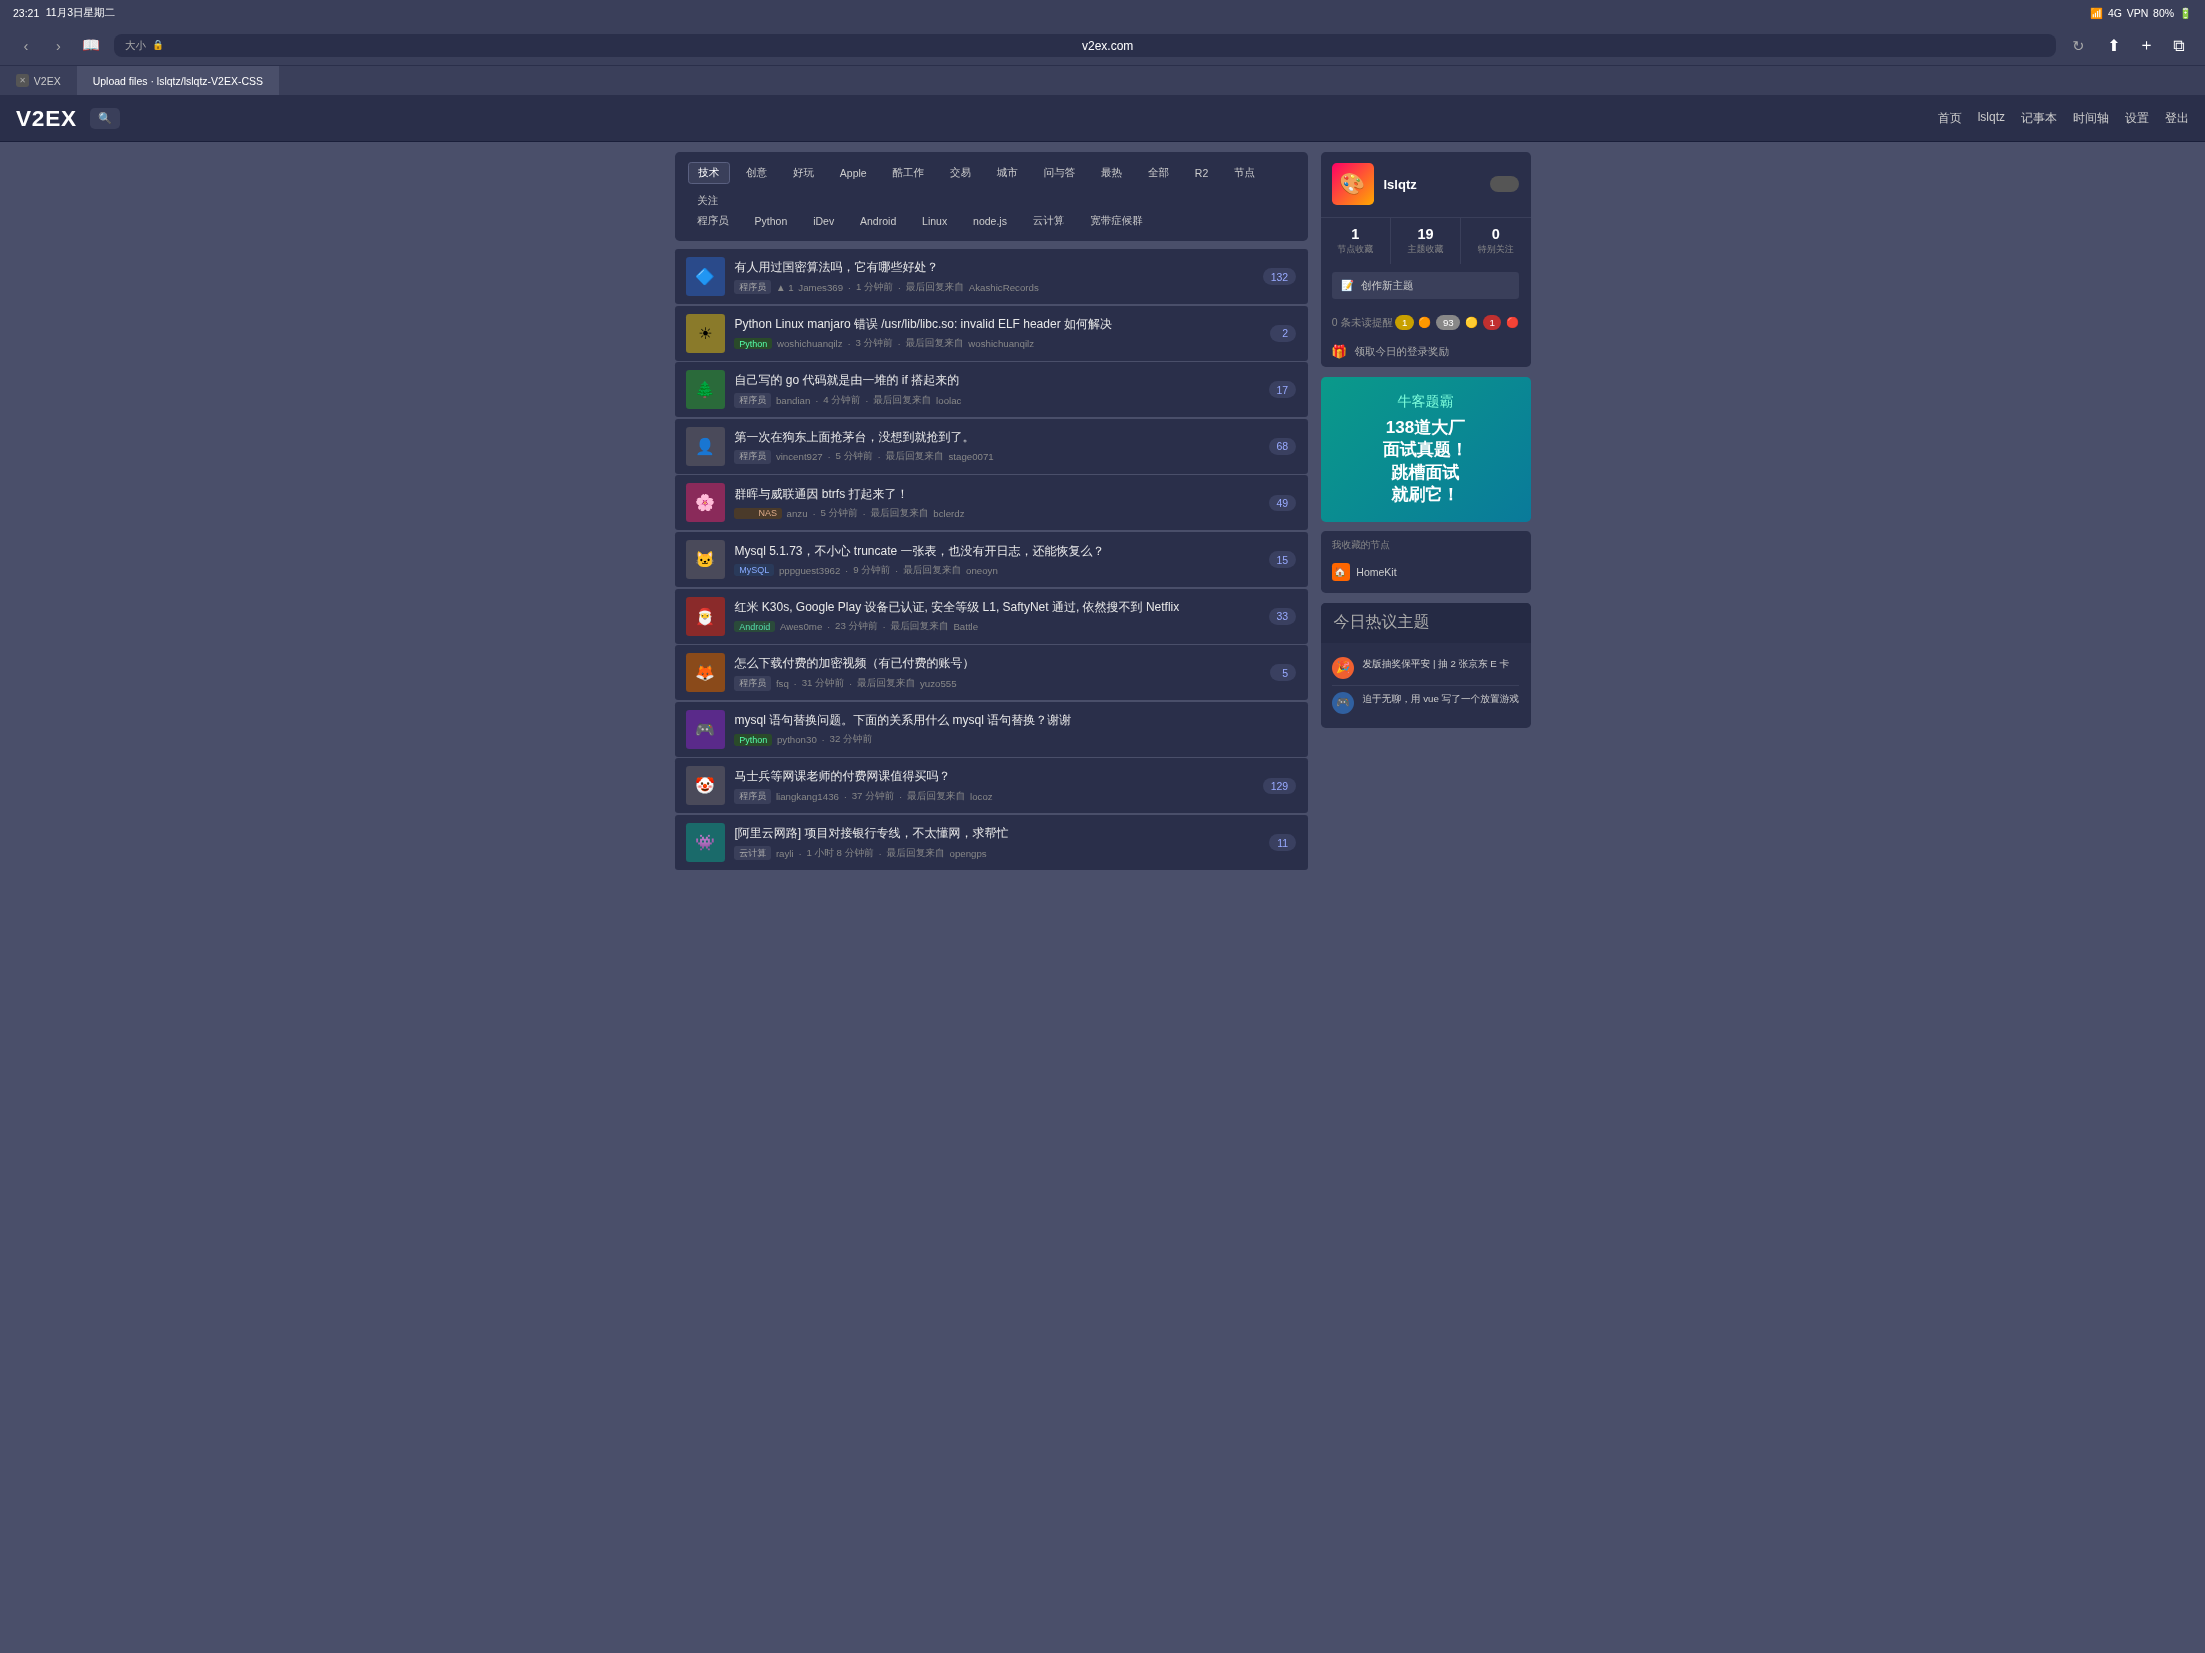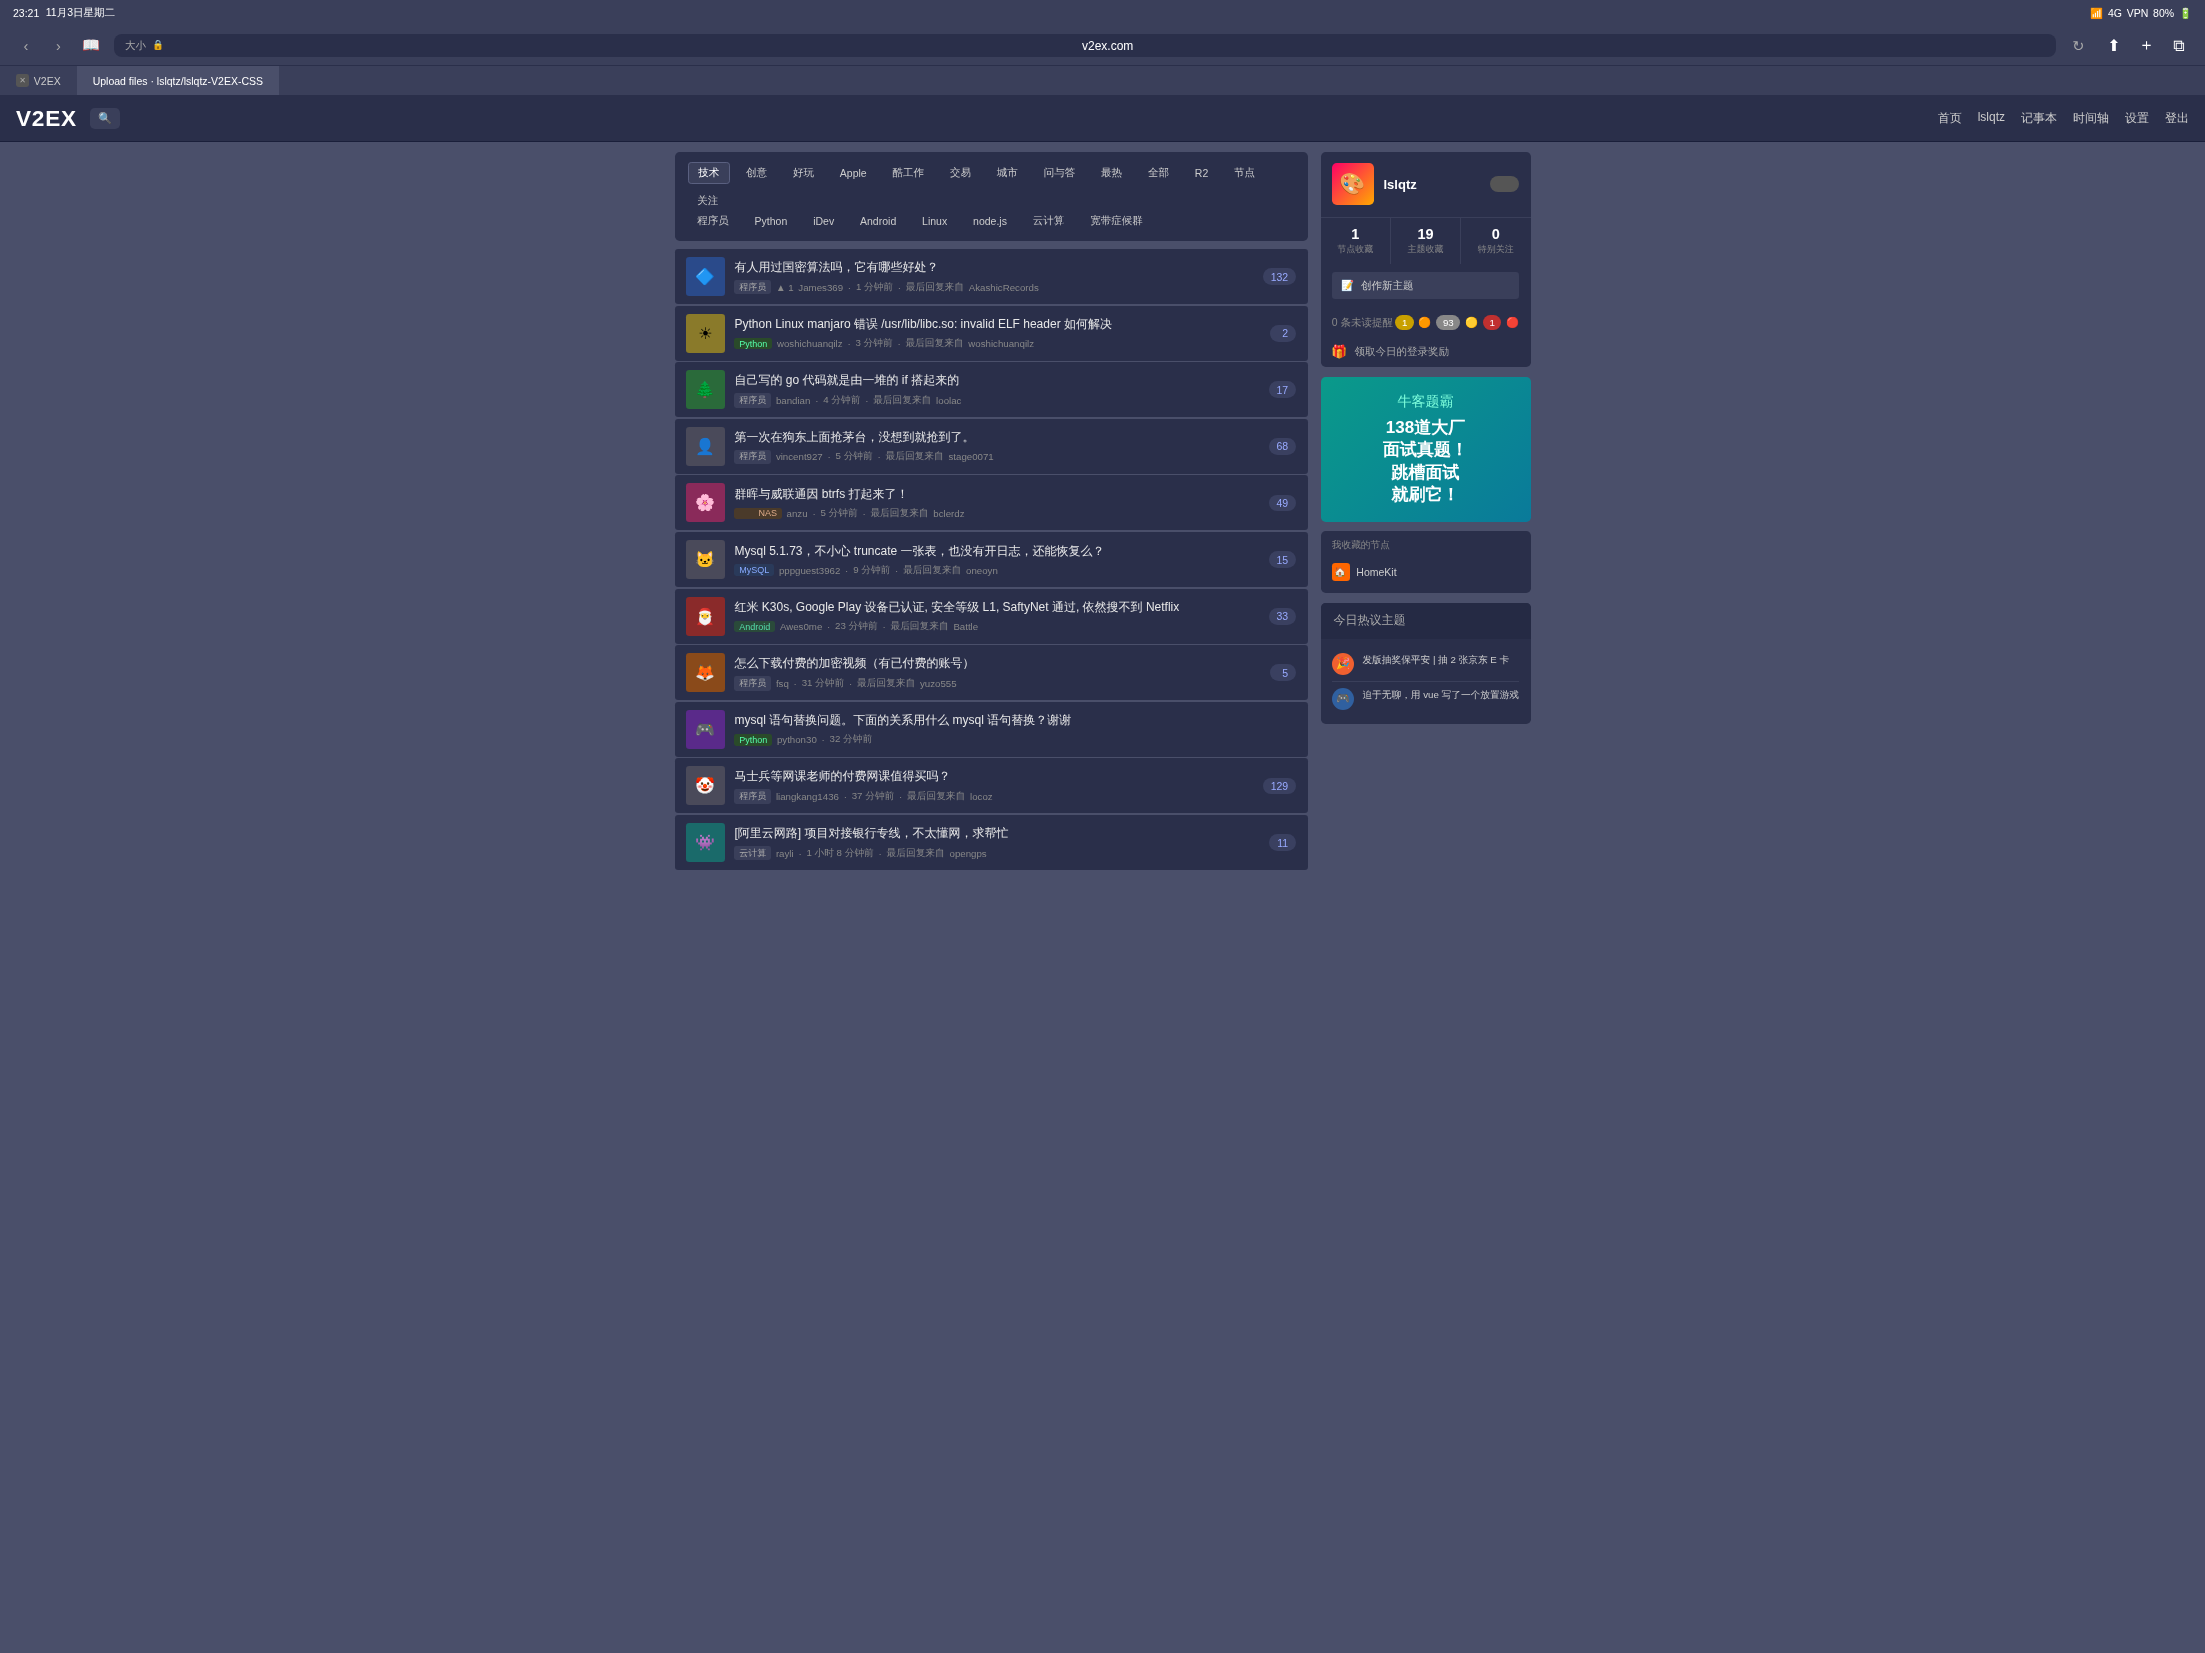--- a/index.html
+++ b/index.html
@@ -230,21 +230,21 @@
     .right-col { width: 210px; flex-shrink: 0; }
     .widget {
       background: #2a2f4a;
       border-radius: 4.8px;
       margin-bottom: 9.7px;
       overflow: hidden;
     }
     .widget-header {
       padding: 9.7px 13px;
       background: #252a44;
-      font-size: 12px;
+      font-size: 16px;
       color: #aaa;
     }
     .user-profile {
       padding: 11.3px;
       display: flex;
       align-items: center;
       gap: 9.7px;
     }
     .user-avatar {
       width: 42px; height: 42px;

